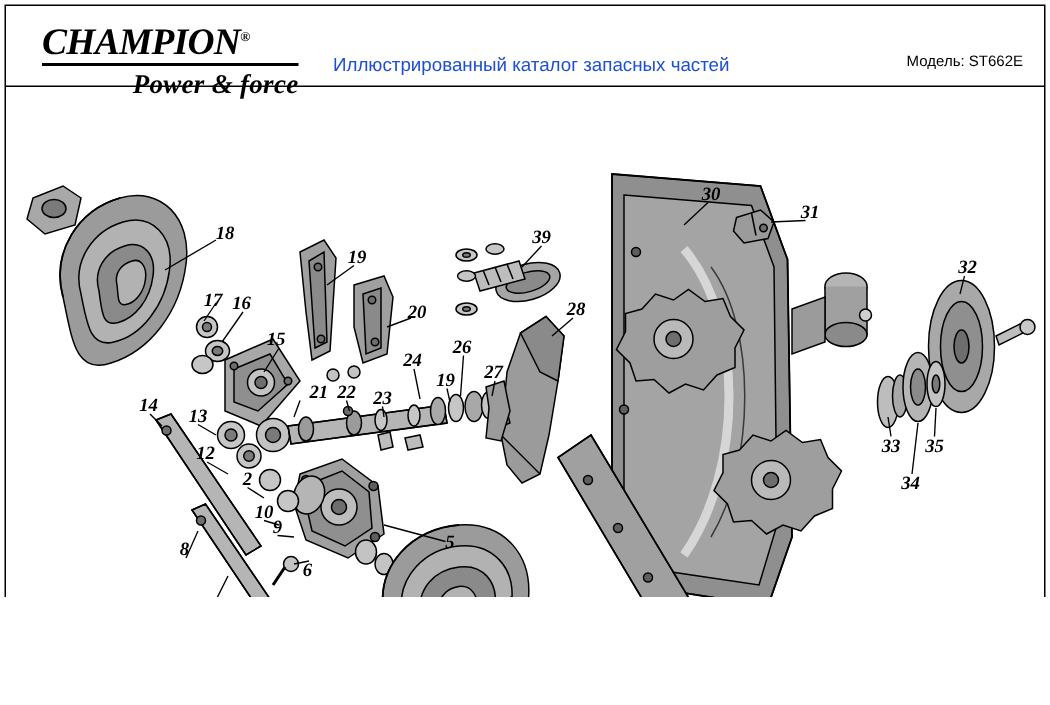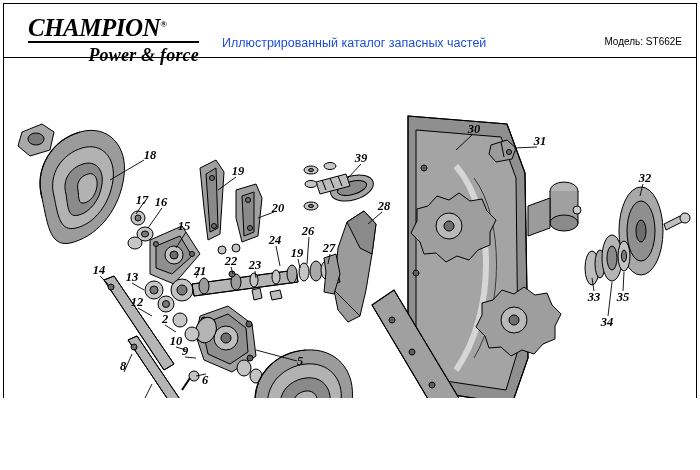--- a/index.html
+++ b/index.html
@@ -398,21 +398,21 @@
     <div class="callout" style="left:172px; top:283px;">10</div>
     <div class="callout" style="left:181px; top:293px;">9</div>
     <div class="callout" style="left:119px; top:308px;">8</div>
     <div class="callout" style="left:136px; top:352px;">7</div>
     <div class="callout" style="left:201px; top:322px;">6</div>
     <div class="callout" style="left:296px; top:303px;">5</div>
     <div class="callout" style="left:374px; top:352px;">4</div>
     <div class="callout" style="left:364px; top:399px;">3</div>
 
     <div class="callout" style="left:456px; top:402px;">1</div>
-    <div class="callout" style="left:196px; top:213px;">21</div>
+    <div class="callout" style="left:196px; top:203px;padding-left:25px;">21</div>
     <div class="callout" style="left:227px; top:203px;">22</div>
     <div class="callout" style="left:251px; top:207px;">23</div>
     <div class="callout" style="left:271px; top:182px;">24</div>
     <div class="callout" style="left:293px; top:195px;">19</div>
     <div class="callout" style="left:304px; top:173px;">26</div>
     <div class="callout" style="left:325px; top:190px;">27</div>
     <div class="callout" style="left:380px; top:148px;">28</div>
     <div class="callout" style="left:357px; top:100px;">39</div>
     <div class="callout" style="left:470px; top:71px;">30</div>
     <div class="callout" style="left:536px; top:83px;">31</div>

